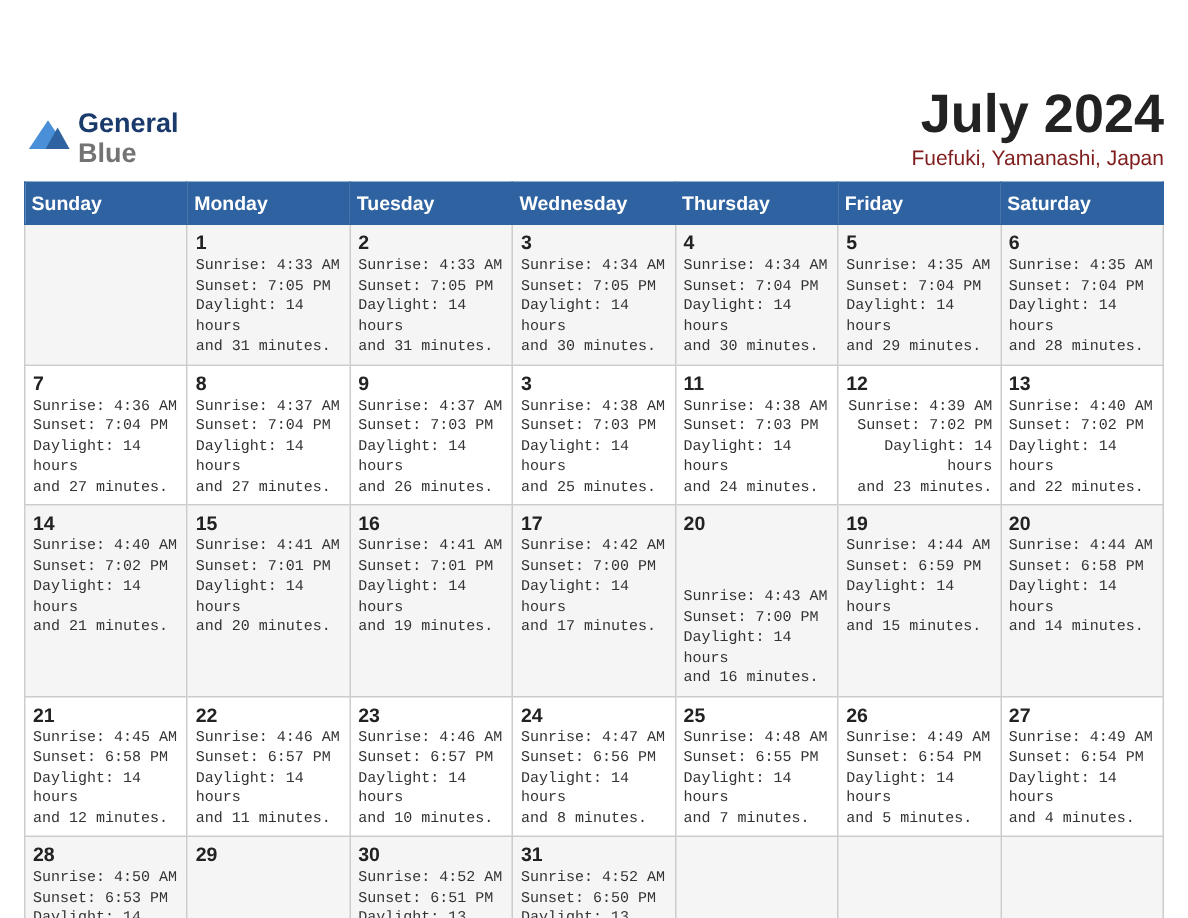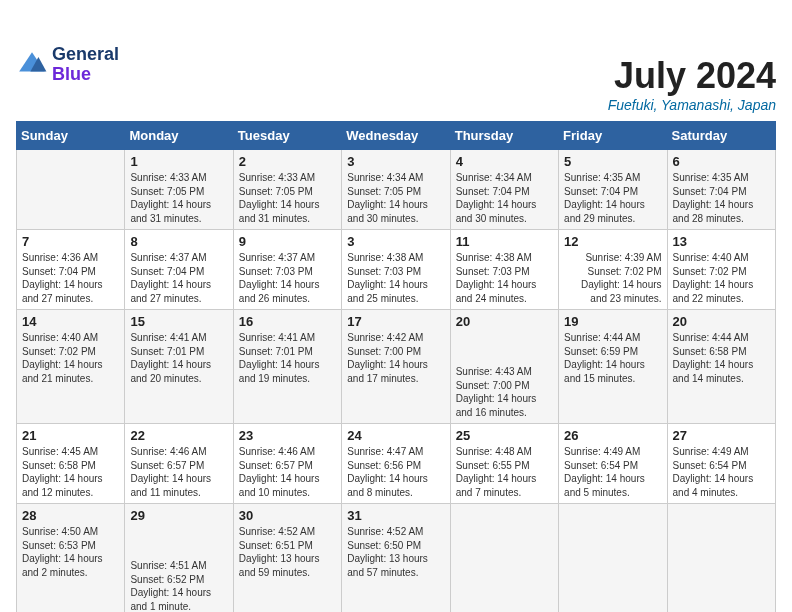--- a/index.html
+++ b/index.html
@@ -6,56 +6,55 @@
     body {
       font-family: Arial, sans-serif;
       background: #fff;
       width: 792px;
       min-height: 612px;
       padding: 16px;
     }
     .header-area {
       display: flex;
       justify-content: space-between;
-      align-items: center;
+      align-items: flex-end;
       margin-bottom: 8px;
     }
     .logo {
       display: flex;
       align-items: center;
     }
     .logo-text {
       display: flex;
       flex-direction: column;
       font-size: 18px;
       font-weight: bold;
       color: #1a3a6b;
       line-height: 1.1;
     }
     .logo-text span:last-child {
-      color: #6d28d9;
+      color: #737373;
     }
     .logo-icon {
       width: 32px;
       height: 32px;
       margin-right: 4px;
     }
     .title-area {
       text-align: right;
     }
     .month-title {
       font-size: 36px;
       font-weight: bold;
       color: #222;
       margin-top: 39px;
     }
     .subtitle {
       font-size: 14px;
-      color: #0369a1;
-      font-style: italic;
+      color: #7f1d1d;
     }
     table {
       width: 100%;
       border-collapse: collapse;
       table-layout: fixed;
       padding-left: 32px;
     }
     thead tr th {
       background: #2e62a0;
       color: #fff;
@@ -83,20 +82,21 @@
     .day-num {
       font-size: 13px;
       font-weight: bold;
       display: block;
       margin-bottom: 2px;
     }
     .day-info {
       font-size: 10px;
       line-height: 1.35;
       color: #333;
+      font-family: Liberation Mono, monospace;
     }
   </style>
 </head>
 <body>
 
 <div class="header-area">
   <div class="logo">
     <svg class="logo-icon" viewBox="0 0 40 40">
       <polygon points="20,4 36,28 4,28" fill="#4a90d9"></polygon>
       <polygon points="28,10 38,28 18,28" fill="#2e62a0"></polygon>

